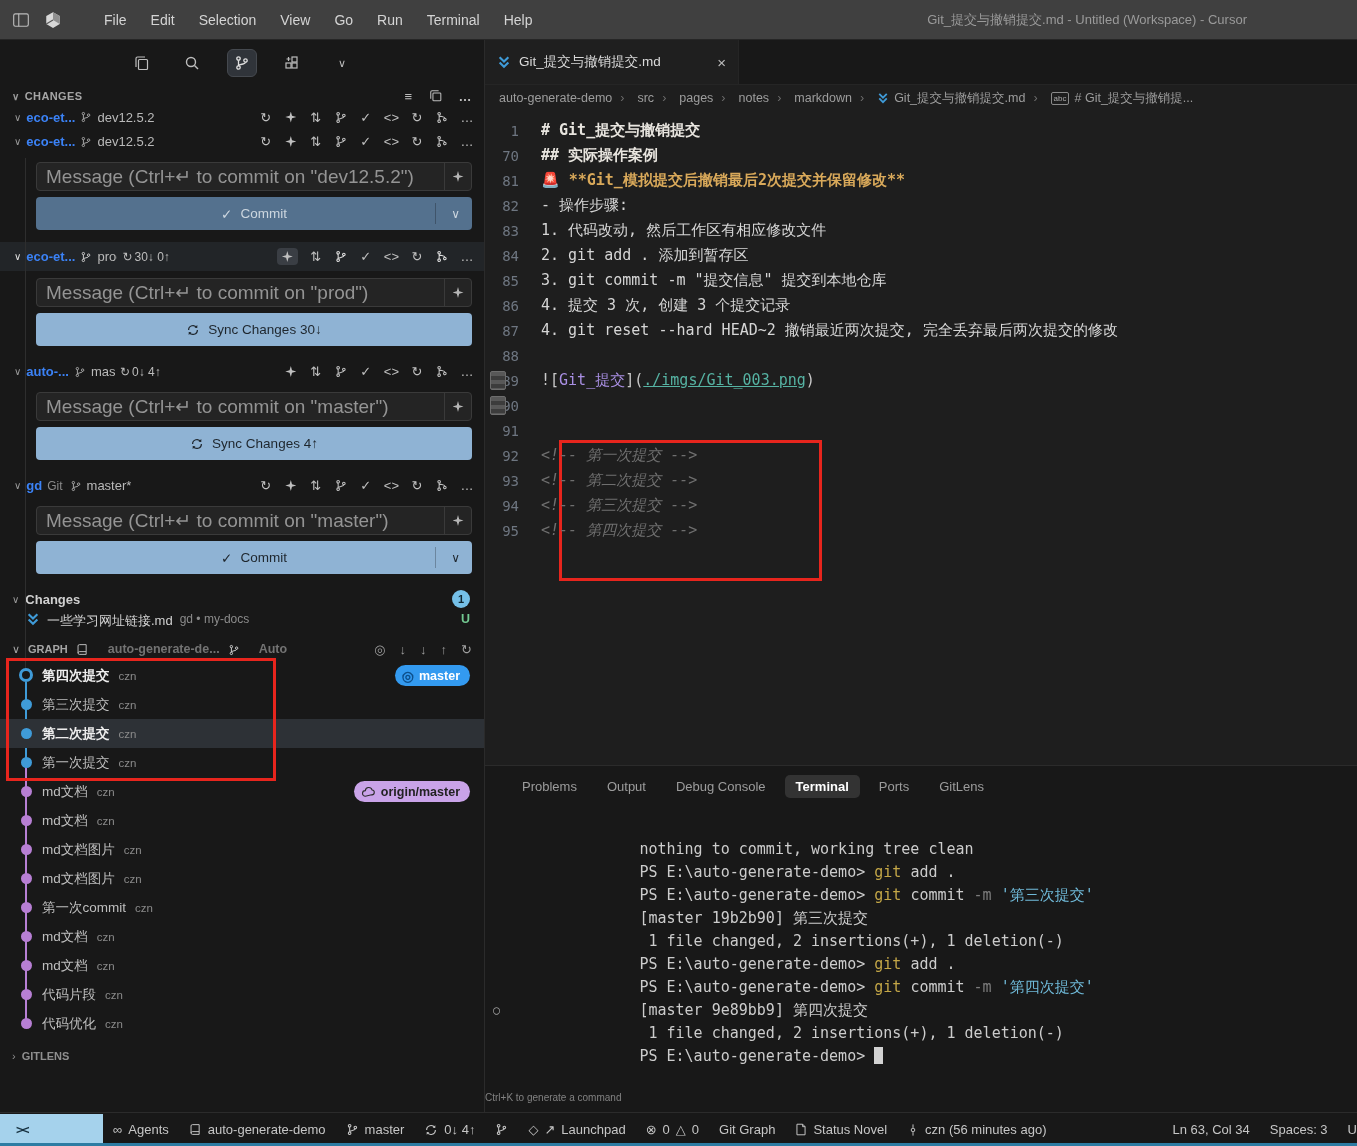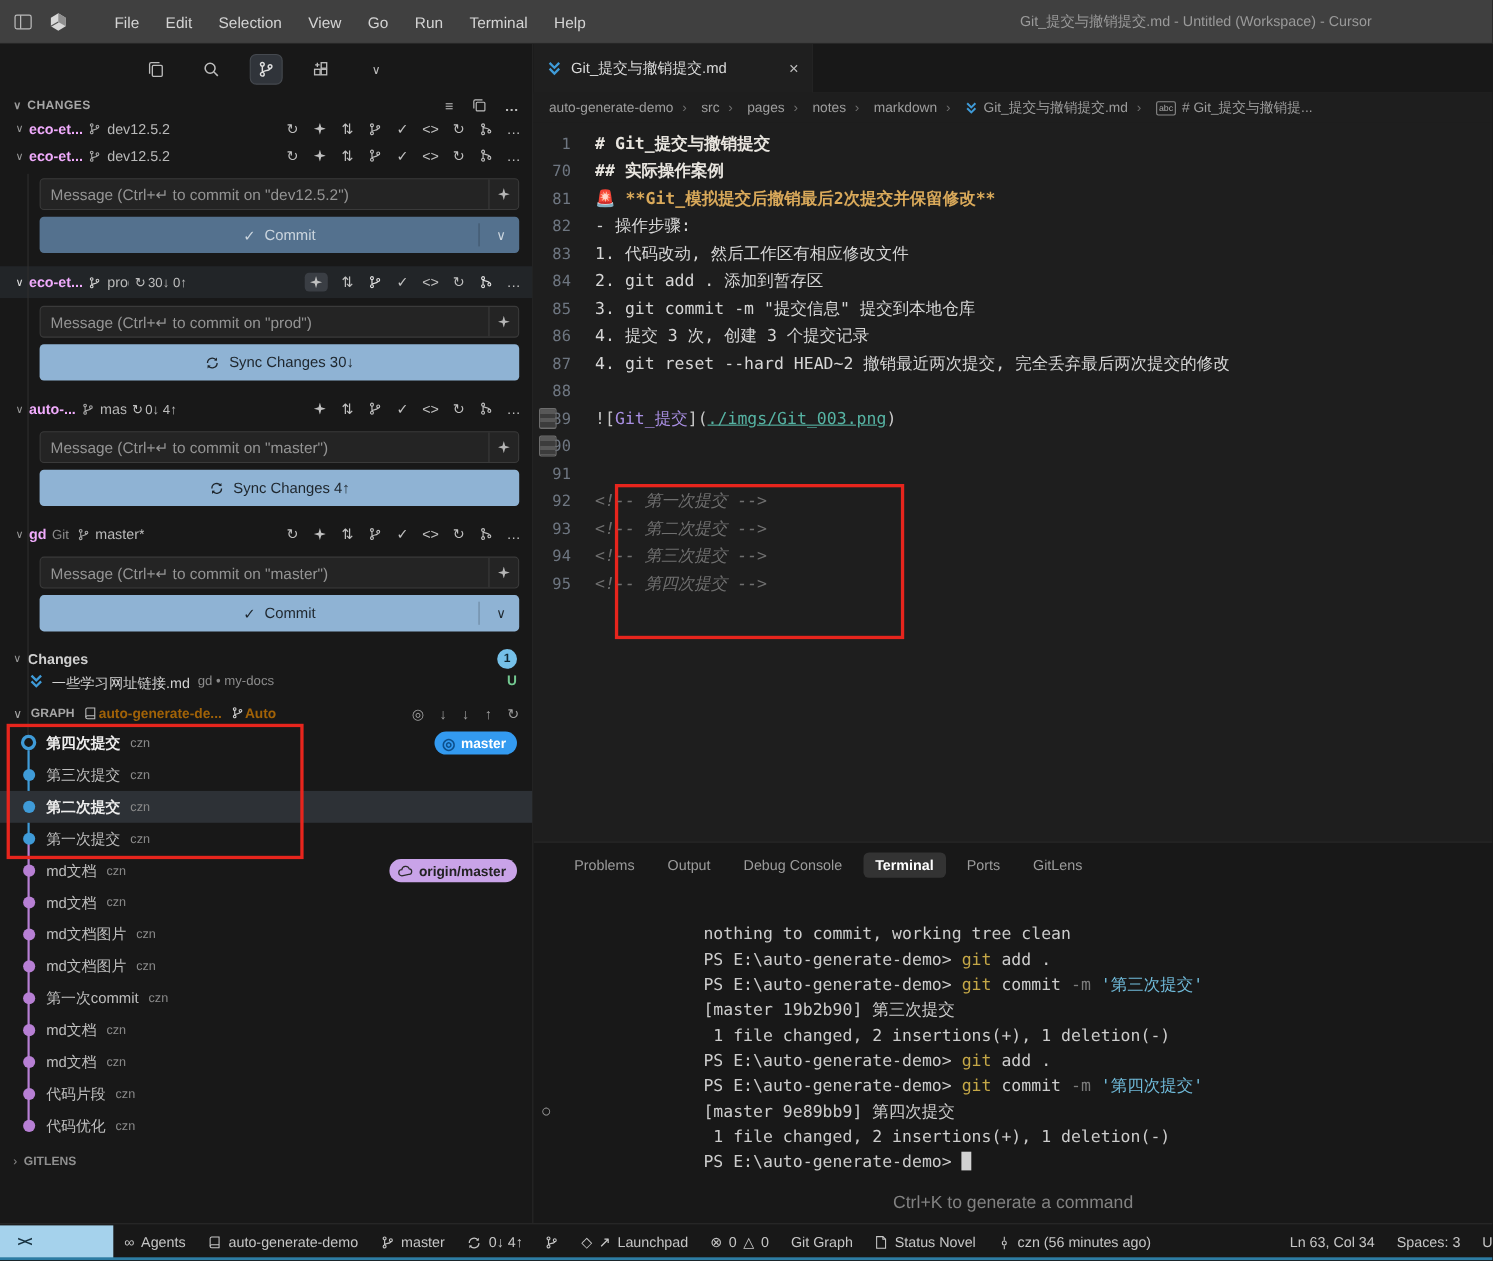--- a/index.html
+++ b/index.html
@@ -27,37 +27,37 @@
   .tool.active{background:#30343a;border:1px solid #45494f;border-radius:6px}
   .svgic{display:block}
   .section-h{display:flex;align-items:center;height:20px;padding:0 12px;font-size:11px;
     font-weight:bold;color:#a6a6a6;letter-spacing:.4px}
   .section-h .chev{font-size:10px;margin-right:5px;color:#9a9a9a}
   .sh-actions{margin-left:auto;display:flex;gap:16px;color:#bdbdbd;font-size:13px;align-items:center}
 
   .repo-row{display:flex;align-items:center;height:27px;padding:0 10px 0 14px;font-size:13px;
     color:#c8c8c8;gap:5px;white-space:nowrap}
   .repo-row.focused{background:#222528}
-  .repo-name{font-weight:bold;color:#f0abfc}
+  .repo-name{font-weight:bold;color:#3b82f6}
   .repo-kind{color:#8b8b8b;font-size:12px;margin-right:2px}
   .repo-branch{color:#b9b9b9;overflow:hidden;display:inline-block;vertical-align:middle}
   .r-sync{display:flex;align-items:center;gap:2px;color:#bdbdbd;font-size:12px}
   .actions{display:flex;gap:11px;margin-left:auto;align-items:center;color:#c0c0c0;font-size:13px}
   .actions .a-ic{cursor:pointer;display:flex;align-items:center;justify-content:center;min-width:14px}
   .a-ic.boxed{background:#3a3e44;border-radius:4px;padding:3px 5px}
   .sparkle{display:inline-block;width:11px;height:11px;background:currentColor;
     clip-path:polygon(50% 0,61% 39%,100% 50%,61% 61%,50% 100%,39% 61%,0 50%,39% 39%)}
   .flip{transform:scaleY(-1)}
 
   .indent-guide{position:absolute;left:25px;top:118px;width:1px;height:555px;background:#2e2e2e}
 
   .input-row{margin:7px 12px 6px 36px;height:29px;display:flex;background:#242424;
     border:1px solid #3a3a3a;border-radius:4px;overflow:hidden}
   .input-row input{flex:1;background:transparent;border:none;outline:none;color:#bbb;
-    font-size:14px;padding:0 9px;font-family:"Liberation Sans",sans-serif}
+    font-size:19px;padding:0 9px;font-family:"Liberation Sans",sans-serif}
   .input-row input::placeholder{color:#949494}
   .input-sparkle{width:27px;border-left:1px solid #3a3a3a;display:flex;align-items:center;
     justify-content:center;color:#b5b5b5;cursor:pointer}
 
   .btn{margin:5px 12px 12px 36px;height:33px;border-radius:4px;display:flex;align-items:center;
     justify-content:center;font-size:13.5px;gap:8px;position:relative;cursor:pointer}
   .btn-muted{background:#54718e;color:#ccd6df}
   .btn-light{background:#8fb3d4;color:#1e262d}
   .btn .split-bar{position:absolute;right:36px;top:6px;bottom:6px;width:1px;background:rgba(0,0,0,.25)}
   .btn .split-chev{position:absolute;right:12px;font-size:12px}
@@ -66,22 +66,22 @@
     font-size:13px;color:#d0d0d0;gap:6px}
   .badge-count{margin-left:auto;background:#75c0e8;color:#0f2733;min-width:18px;height:18px;
     border-radius:50%;display:flex;align-items:center;justify-content:center;font-size:11px;font-weight:bold}
   .file-row{display:flex;height:25px;padding:0 14px 0 26px;gap:7px;cursor:pointer}
   .file-name{font-size:13px;color:#d2d2d2;white-space:nowrap}
   .file-desc{font-size:12px;color:#8b8b8b;white-space:nowrap}
   .file-status{margin-left:auto;color:#73c991;font-size:12.5px;font-weight:bold}
 
   .graph-h{display:flex;align-items:center;height:24px;padding:0 12px;gap:8px;font-size:11px;
     font-weight:bold;color:#a6a6a6}
-  .graph-repo,.graph-branch{display:flex;align-items:flex-start;gap:1px;font-size:12.5px;
-    font-weight:bold;color:#a16207;text-transform:none}
+  .graph-repo,.graph-branch{display:flex;align-items:flex-end;gap:19px;font-size:12.5px;
+    font-weight:bold;color:#737373;text-transform:none}
   .graph-icons{margin-left:auto;display:flex;gap:14px;color:#9f9f9f;font-size:13px;font-weight:normal}
 
   .gc-rows{position:relative}
   .g-line{position:absolute;width:2px;left:25px;z-index:0}
   .g-line.blue{top:21px;height:81px;background:#3f9bd8}
   .g-line.purple{top:102px;height:262px;background:#b77fd4}
   .gc-row{display:flex;align-items:center;height:29px;padding:0 10px 0 42px;position:relative;
     font-size:13.5px;color:#bfbfbf;cursor:pointer}
   .gc-row.sel{background:#2d3136}
   .gc-row.bold .gc-msg{font-weight:bold;color:#ededed}
@@ -140,21 +140,21 @@
   .p-tab.active{background:#333;color:#fff;font-weight:bold}
   .term{padding:13px 0 0 28px;font-family:"DejaVu Sans Mono","Liberation Mono",monospace;
     font-size:15px;line-height:23px;color:#ccc}
   .t-line{position:relative;white-space:pre;height:23px}
   .t-marker{position:absolute;left:-20px;color:#9a9a9a;font-size:12px}
   .tk-plain{color:#cccccc}
   .tk-git{color:#c4a747}
   .tk-dim{color:#7c7c7c}
   .tk-str{color:#6fb9d8}
   .t-cursor{display:inline-block;width:9px;height:17px;background:#d2d2d2;vertical-align:-3px}
-  .term-hint{position:absolute;bottom:9px;left:0;right:0;text-align:center;color:#828282;font-size:16px}
+  .term-hint{position:absolute;bottom:9px;left:0;right:0;color:#828282;font-size:10px}
 
   
   .statusbar{position:absolute;left:0;right:0;bottom:0;height:34px;background:#181818;
     border-top:1px solid #2b2b2b;display:flex;align-items:center;font-size:13px;color:#c6c6c6;
     white-space:nowrap;overflow:hidden}
   .statusbar::after{content:"";position:absolute;left:0;right:0;bottom:0;height:3px;background:#2d7ca3}
   .sb-remote{width:103px;height:31px;background:#a5d2ec;color:#17313f;display:flex;align-items:center;
     padding-left:16px;font-weight:bold;flex:none;letter-spacing:-2px;cursor:pointer;
     font-family:"DejaVu Sans Mono",monospace}
   .sb-item{display:flex;align-items:center;gap:6px;padding:0 10px;height:100%;cursor:pointer}

